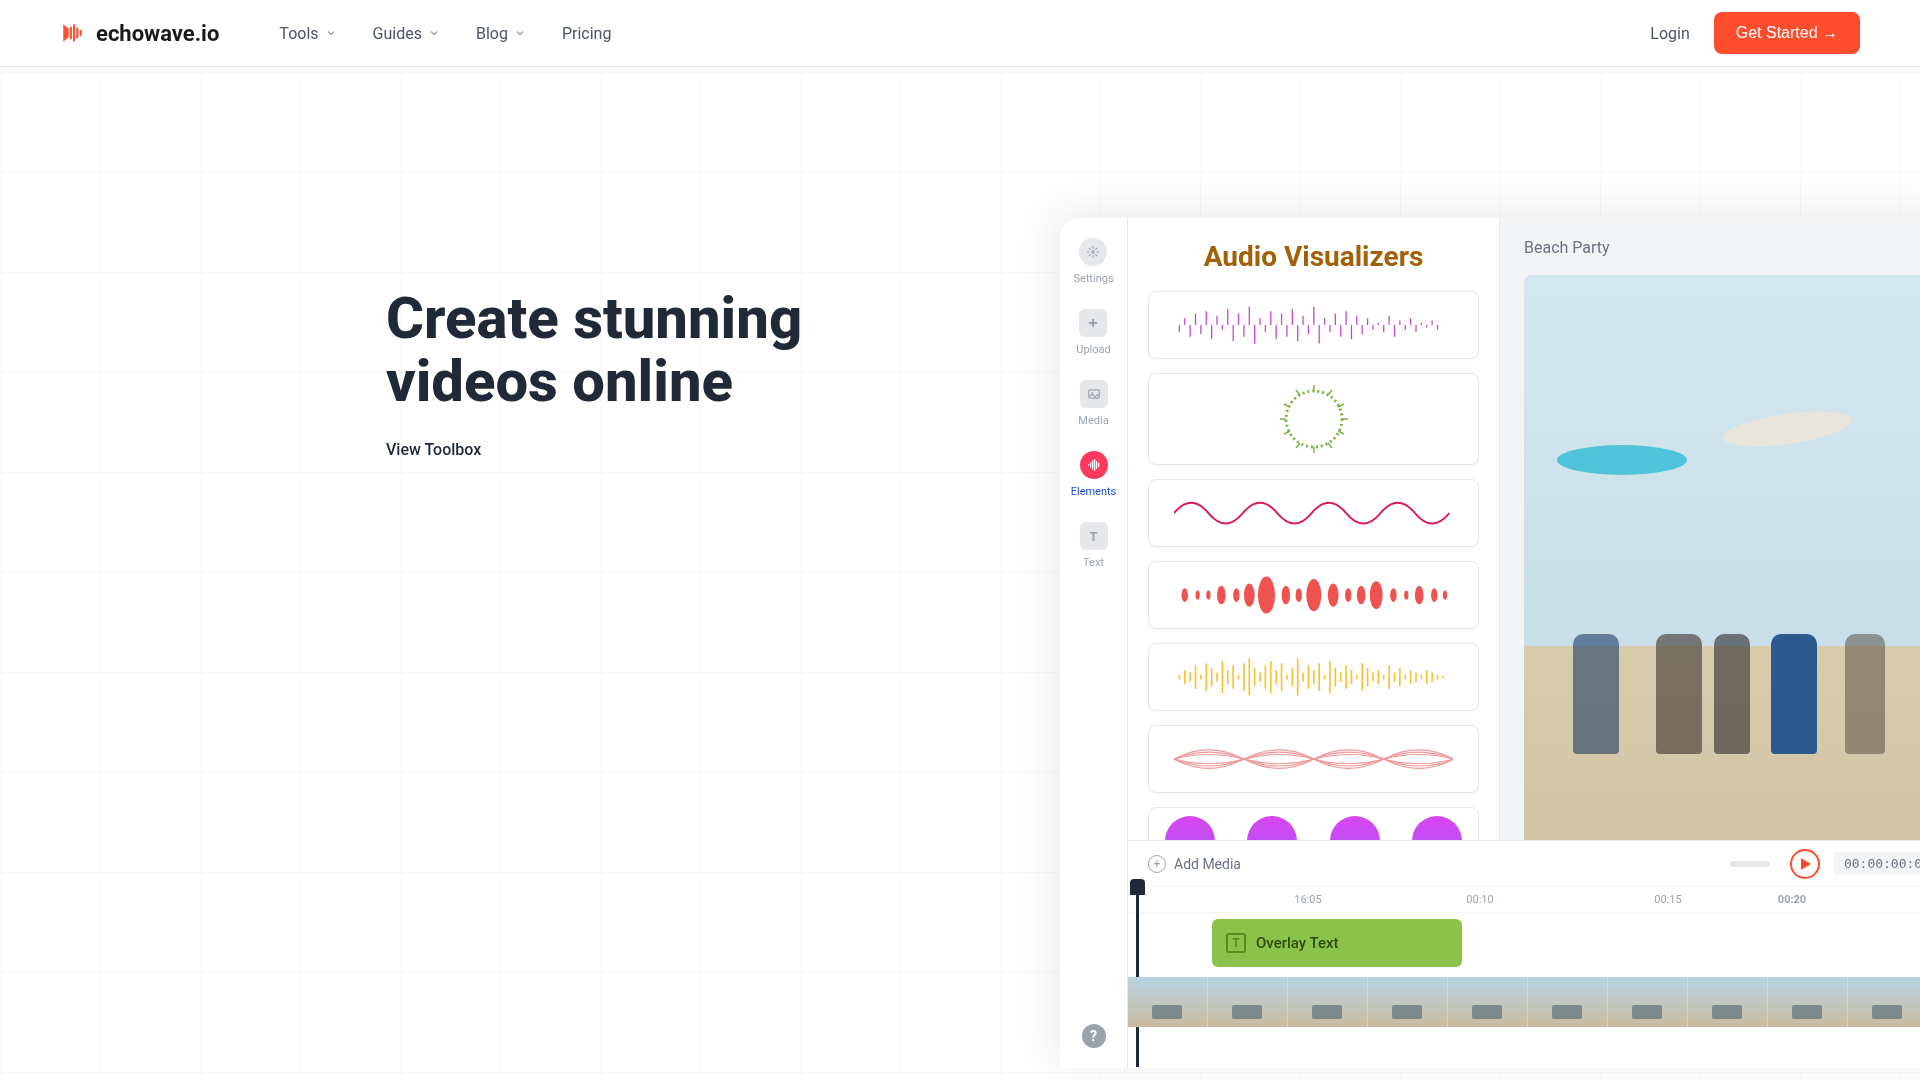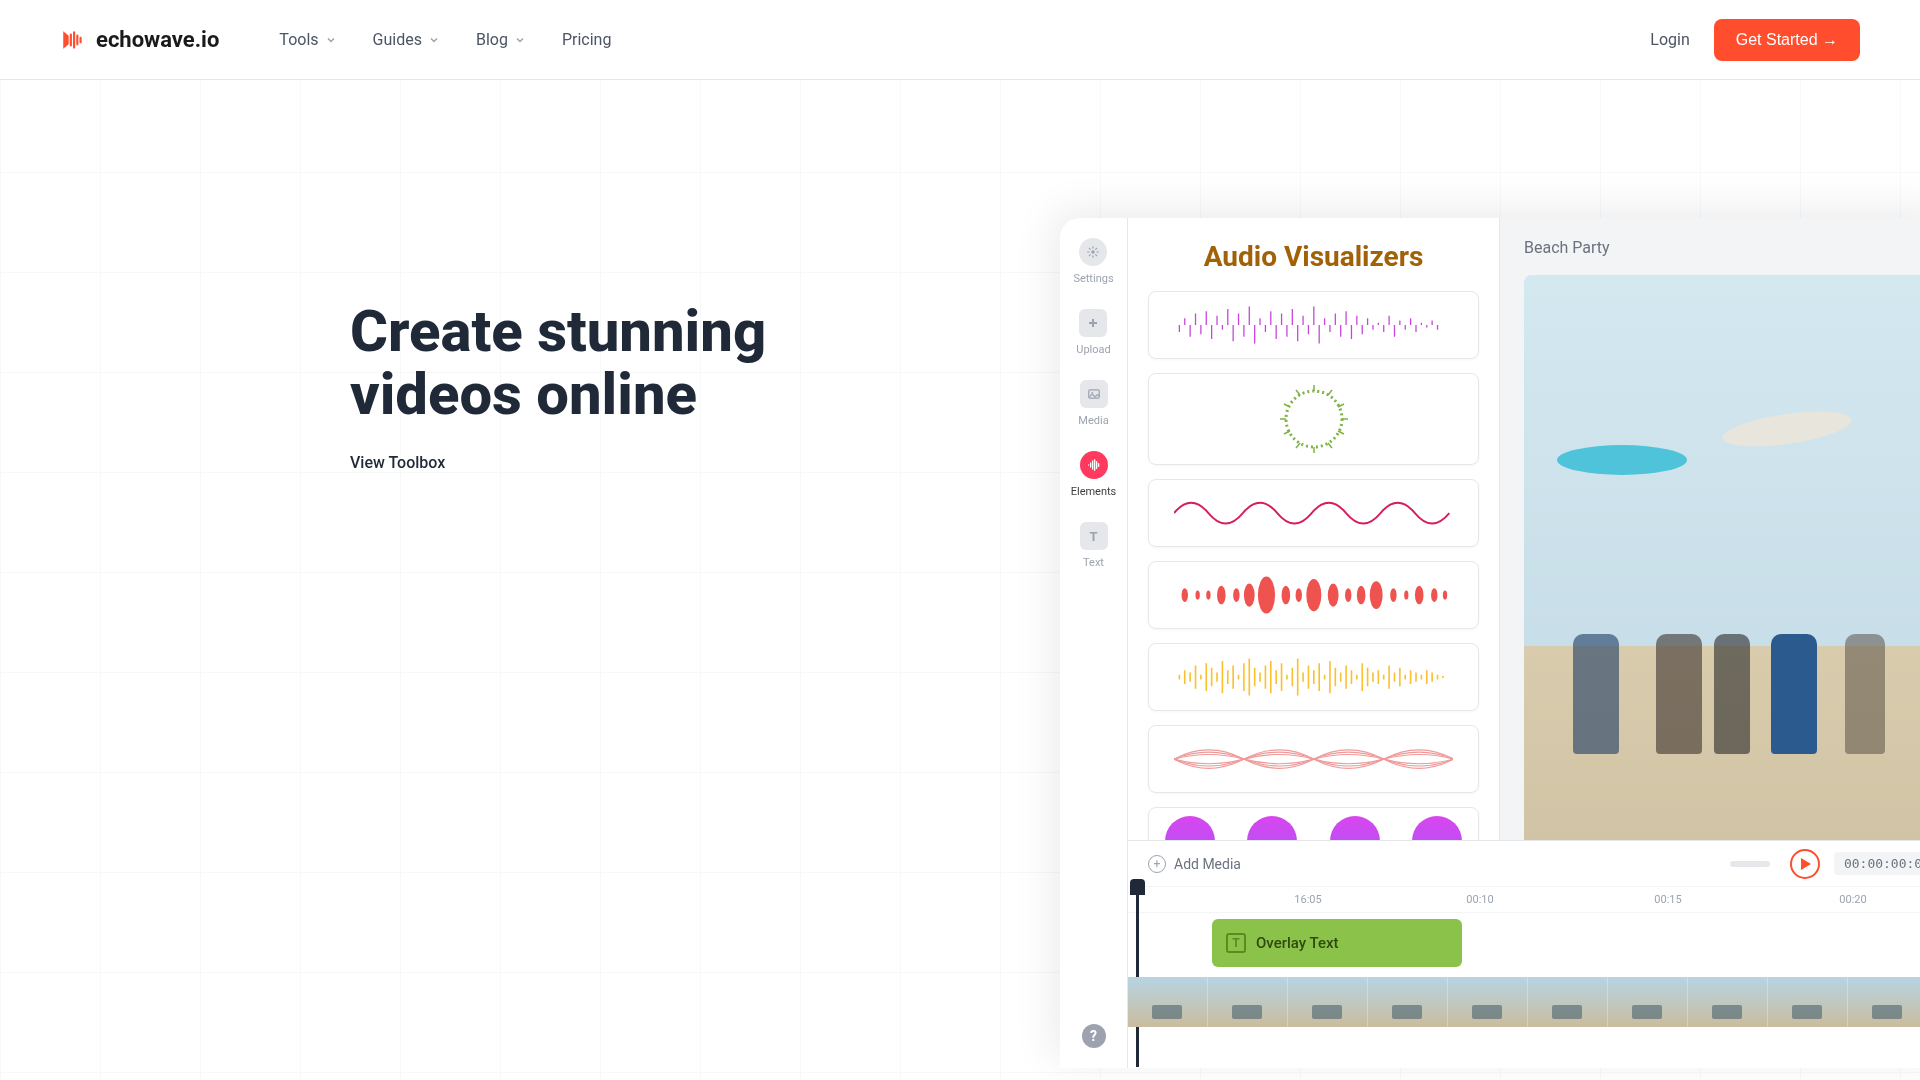--- a/index.html
+++ b/index.html
@@ -1,49 +1,49 @@
 <!DOCTYPE html>
 <html><head>
 <meta charset="utf-8">
 <style>
 * { margin: 0; padding: 0; box-sizing: border-box; }
 body { font-family: -apple-system, BlinkMacSystemFont, 'Segoe UI', Roboto, sans-serif; background: #fff; color: #333; overflow: hidden; width: 1920px; height: 1080px; position: relative; }
 
 
-.header { height: 80px; border-bottom: 1px solid #e5e7eb; display: flex; align-items: center; padding: 0 60px; justify-content: space-between; position: relative; z-index: 10; background: #fff; }
+.header { height: 67px; border-bottom: 1px solid #e5e7eb; display: flex; align-items: center; padding: 0 60px; justify-content: space-between; position: relative; z-index: 10; background: #fff; }
 .header-left { display: flex; align-items: center; gap: 40px; }
 .logo { display: flex; align-items: center; gap: 10px; font-size: 22px; font-weight: 700; color: #1a1a1a; }
 .logo-icon { width: 26px; height: 26px; }
 .nav { display: flex; gap: 36px; margin-left: 20px; }
 .nav-item { display: flex; align-items: center; gap: 6px; color: #4b5563; font-size: 16px; cursor: pointer; }
 .chevron { color: #9ca3af; }
 .header-right { display: flex; align-items: center; gap: 24px; }
 .login-link { color: #4b5563; font-size: 16px; cursor: pointer; }
 .get-started-btn { background: #ff4d2e; color: #fff; border: none; padding: 12px 22px; border-radius: 8px; font-size: 16px; font-weight: 500; cursor: pointer; }
 
 
-.hero { padding: 220px 0 0 350px; position: relative; }
+.hero { padding: 220px 0 0 350px; position: relative; margin-left: 36px; }
 .hero h1 { font-size: 58px; font-weight: 800; line-height: 1.08; color: #1f2937; margin-bottom: 28px; max-width: 520px; }
 .hero p { font-size: 18px; color: #4b5563; line-height: 1.7; max-width: 550px; margin-bottom: 36px; }
 .hero p strong { color: #1f2937; font-weight: 700; }
 .hero-buttons { display: flex; align-items: center; gap: 24px; }
 .cta-btn { background: linear-gradient(90deg, #ff3a5e, #ff8a3d); color: #fff; border: none; padding: 14px 26px; border-radius: 8px; font-size: 16px; font-weight: 600; cursor: pointer; }
 .secondary-link { color: #1f2937; font-size: 16px; font-weight: 500; cursor: pointer; }
 
 
 .grid-bg { position: absolute; top: 72px; left: 0; right: 0; bottom: 0; background-image: linear-gradient(#f3f4f6 1px, transparent 1px), linear-gradient(90deg, #f3f4f6 1px, transparent 1px); background-size: 100px 100px; opacity: 0.6; z-index: -1; }
 
 
 .app-mockup { position: absolute; top: 218px; left: 1060px; width: 900px; height: 850px; background: #f3f4f6; border-radius: 20px 0 0 0; box-shadow: -8px -8px 40px rgba(0,0,0,0.08); overflow: hidden; }
 .app-inner { display: flex; height: 100%; }
 
 
 .sidebar { width: 68px; background: #fff; border-right: 1px solid #e5e7eb; display: flex; flex-direction: column; align-items: center; padding-top: 20px; gap: 24px; position: relative; }
 .sidebar-item { display: flex; flex-direction: column; align-items: center; gap: 6px; cursor: pointer; color: #9ca3af; }
-.sidebar-item.active { color: #404040; }
+.sidebar-item.active { color: #1d4ed8; }
 .sidebar-icon { width: 28px; height: 28px; border-radius: 50%; display: flex; align-items: center; justify-content: center; }
 .sidebar-item.active .sidebar-icon { background: #ff3a5e; color: #fff; }
 .sidebar-item.inactive .sidebar-icon { background: #e5e7eb; color: #9ca3af; }
 .sidebar-label { font-size: 11px; }
 .help-icon { position: absolute; bottom: 20px; width: 24px; height: 24px; border-radius: 50%; background: #9ca3af; color: #fff; display: flex; align-items: center; justify-content: center; font-size: 14px; font-weight: 700; cursor: pointer; }
 
 
 .panel { width: 372px; background: #fff; border-right: 1px solid #e5e7eb; padding: 22px 20px; }
 .panel-title { font-size: 28px; font-weight: 700; color: #a16207; margin-bottom: 18px; text-align: center; }
 .visualizer-list { display: flex; flex-direction: column; gap: 14px; }
@@ -395,21 +395,21 @@
         <div class="play-btn">
           <div class="play-triangle"></div>
         </div>
         <div class="timecode">00:00:00:00</div>
       </div>
     </div>
     <div class="ruler">
       <span class="ruler-tick" style="left:180px;">16:05</span>
       <span class="ruler-tick" style="left:352px;">00:10</span>
       <span class="ruler-tick" style="left:524px;margin-left:16px;">00:15</span>
-      <span class="ruler-tick" style="left:725px;">00:20</span>
+      <span class="ruler-tick" style="left:664px;font-weight:bold;">00:20</span>
     </div>
     <div class="tracks">
       <div class="playhead"></div>
       <div class="overlay-clip">
         <div class="overlay-icon">T</div>
         <span>Overlay Text</span>
       </div>
       <div class="filmstrip">
         <div class="filmstrip-frame"></div>
           <div class="filmstrip-frame"></div>

